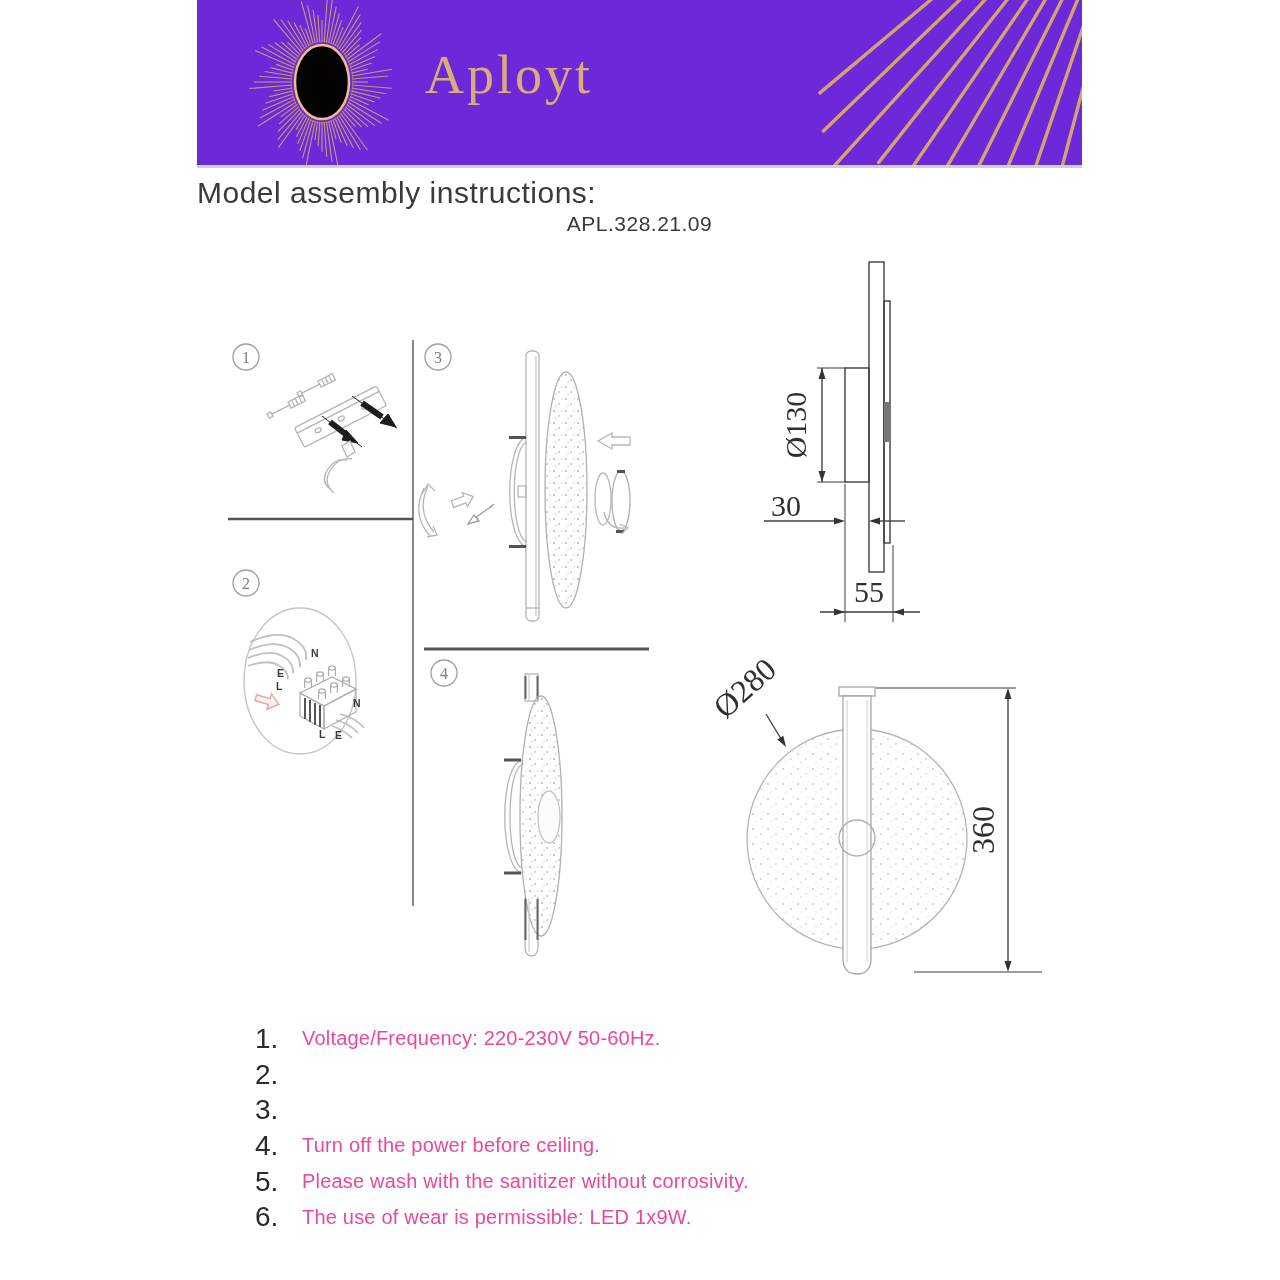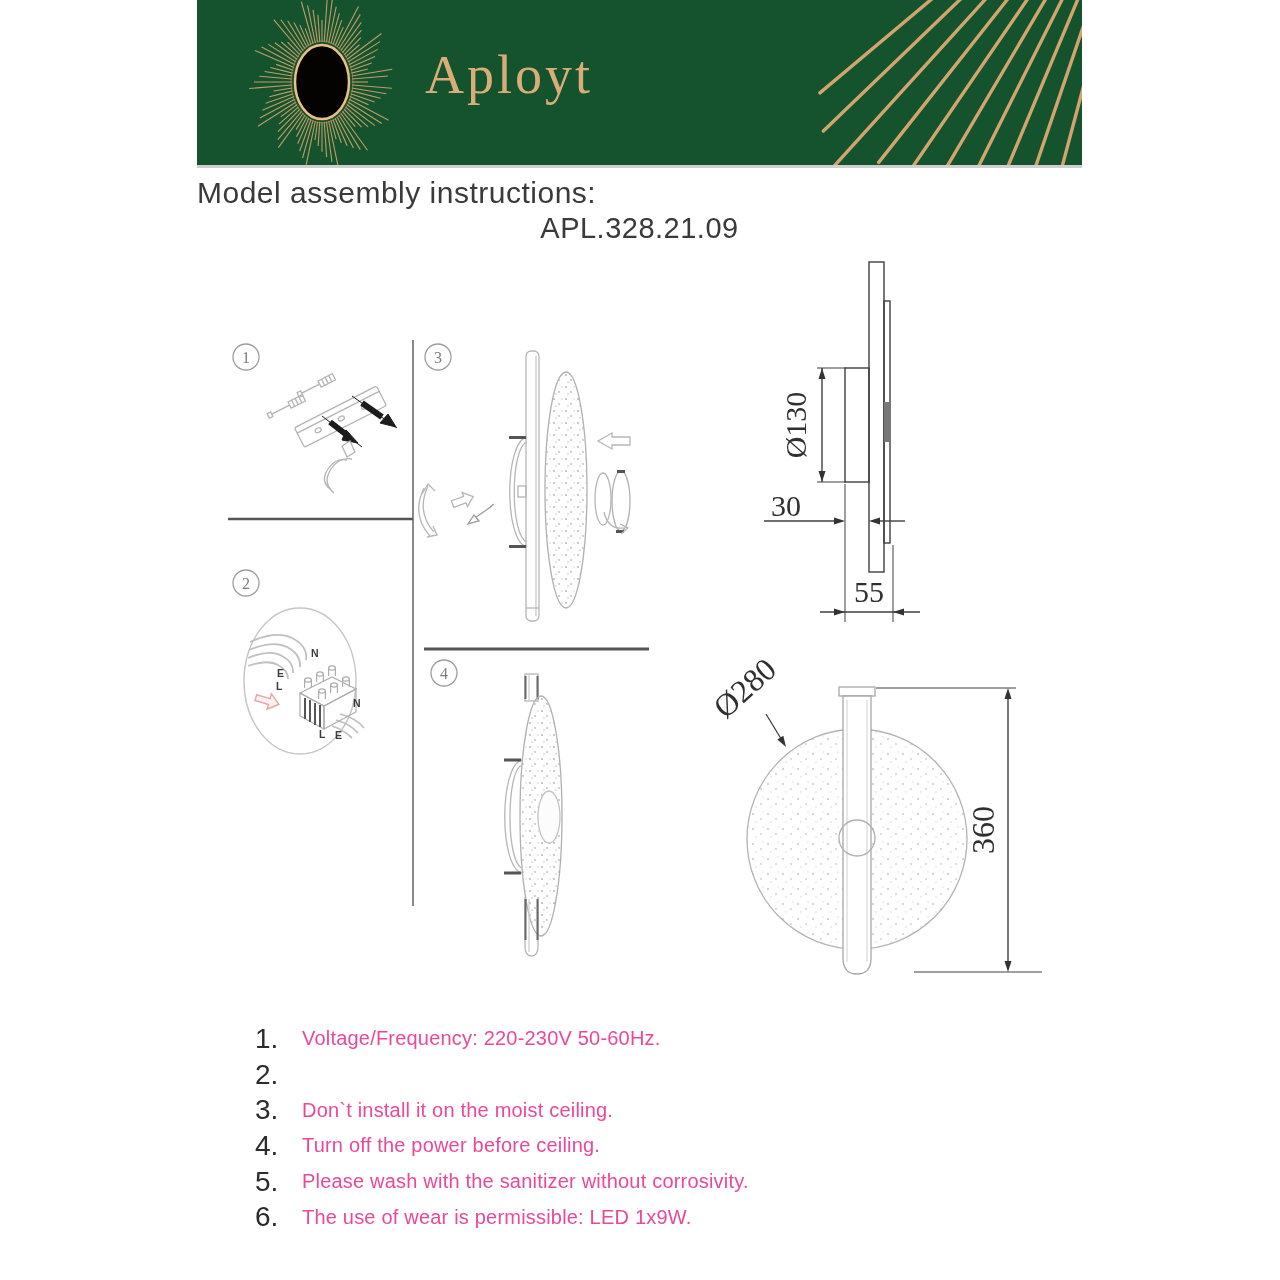--- a/index.html
+++ b/index.html
@@ -2,35 +2,35 @@
 <html><head>
 <meta charset="utf-8">
 <style>
   html,body{margin:0;padding:0;}
   body{
     width:1280px;height:1280px;position:relative;background:#ffffff;
     font-family:"Liberation Sans", sans-serif;overflow:hidden;
   }
   .header{
     position:absolute;left:197px;top:0;width:885px;height:165px;
-    background:#14532d;border-bottom:3px solid #cfcfcf;overflow:hidden;
+    background:#6d28d9;border-bottom:3px solid #cfcfcf;overflow:hidden;
   }
   .header svg{position:absolute;left:0;top:0;}
   .brand{
     position:absolute;left:228px;top:44px;
     font-family:"Liberation Serif", serif;
     font-size:54px;font-weight:400;color:#d9ad77;letter-spacing:3px;
   }
   .title-line1{
     position:absolute;left:197px;top:176px;width:885px;text-align:left;
     font-size:30px;font-weight:500;color:#3a3a3a;letter-spacing:0.5px;
   }
   .title-line2{
     position:absolute;left:197px;top:212px;width:885px;text-align:center;
-    font-size:29px;font-weight:500;color:#3a3a3a;letter-spacing:0.5px;
+    font-size:21px;font-weight:500;color:#3a3a3a;letter-spacing:0.5px;
   }
   #diagram-svg{position:absolute;left:0;top:0;}
   .instructions{position:absolute;left:255px;top:1021px;width:830px;}
   .instr-row{display:flex;align-items:center;height:35.7px;}
   .instr-num{
     width:47px;flex:0 0 47px;font-size:28px;color:#2c2c2c;font-weight:500;
   }
   .instr-text{font-size:20px;color:#ec4899;font-weight:400;letter-spacing:0.2px;white-space:nowrap;}
   .dim-text{font-family:"Liberation Serif", serif;fill:#2f2f2f;}
   .wire-label{font-family:"Liberation Sans", sans-serif;font-weight:bold;fill:#3a3a3a;font-size:10.5px;}
@@ -384,21 +384,20 @@
 <div class="instructions">
   <div class="instr-row">
     <span class="instr-num">1.</span>
     <span class="instr-text">Voltage/Frequency: 220-230V 50-60Hz.</span>
   </div>
   <div class="instr-row">
     <span class="instr-num">2.</span>
   </div>
   <div class="instr-row">
     <span class="instr-num">3.</span>
-    <span class="instr-text">Don`t install it on the moist ceiling.</span>
   </div>
   <div class="instr-row">
     <span class="instr-num">4.</span>
     <span class="instr-text">Turn off the power before ceiling.</span>
   </div>
   <div class="instr-row">
     <span class="instr-num">5.</span>
     <span class="instr-text">Please wash with the sanitizer without corrosivity.</span>
   </div>
   <div class="instr-row">

